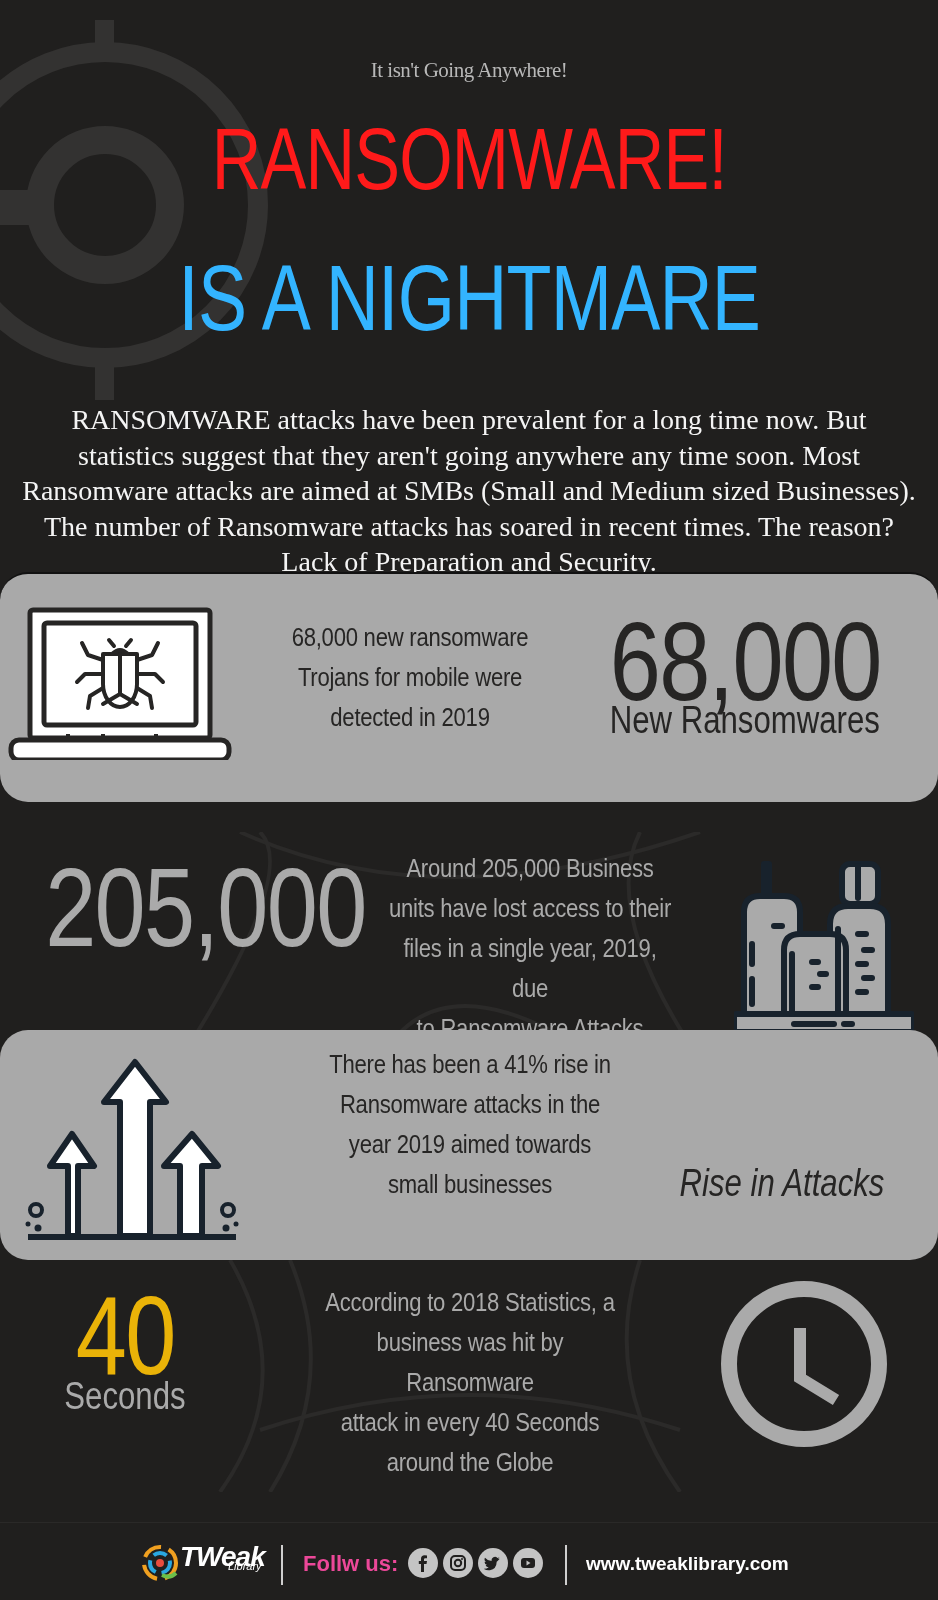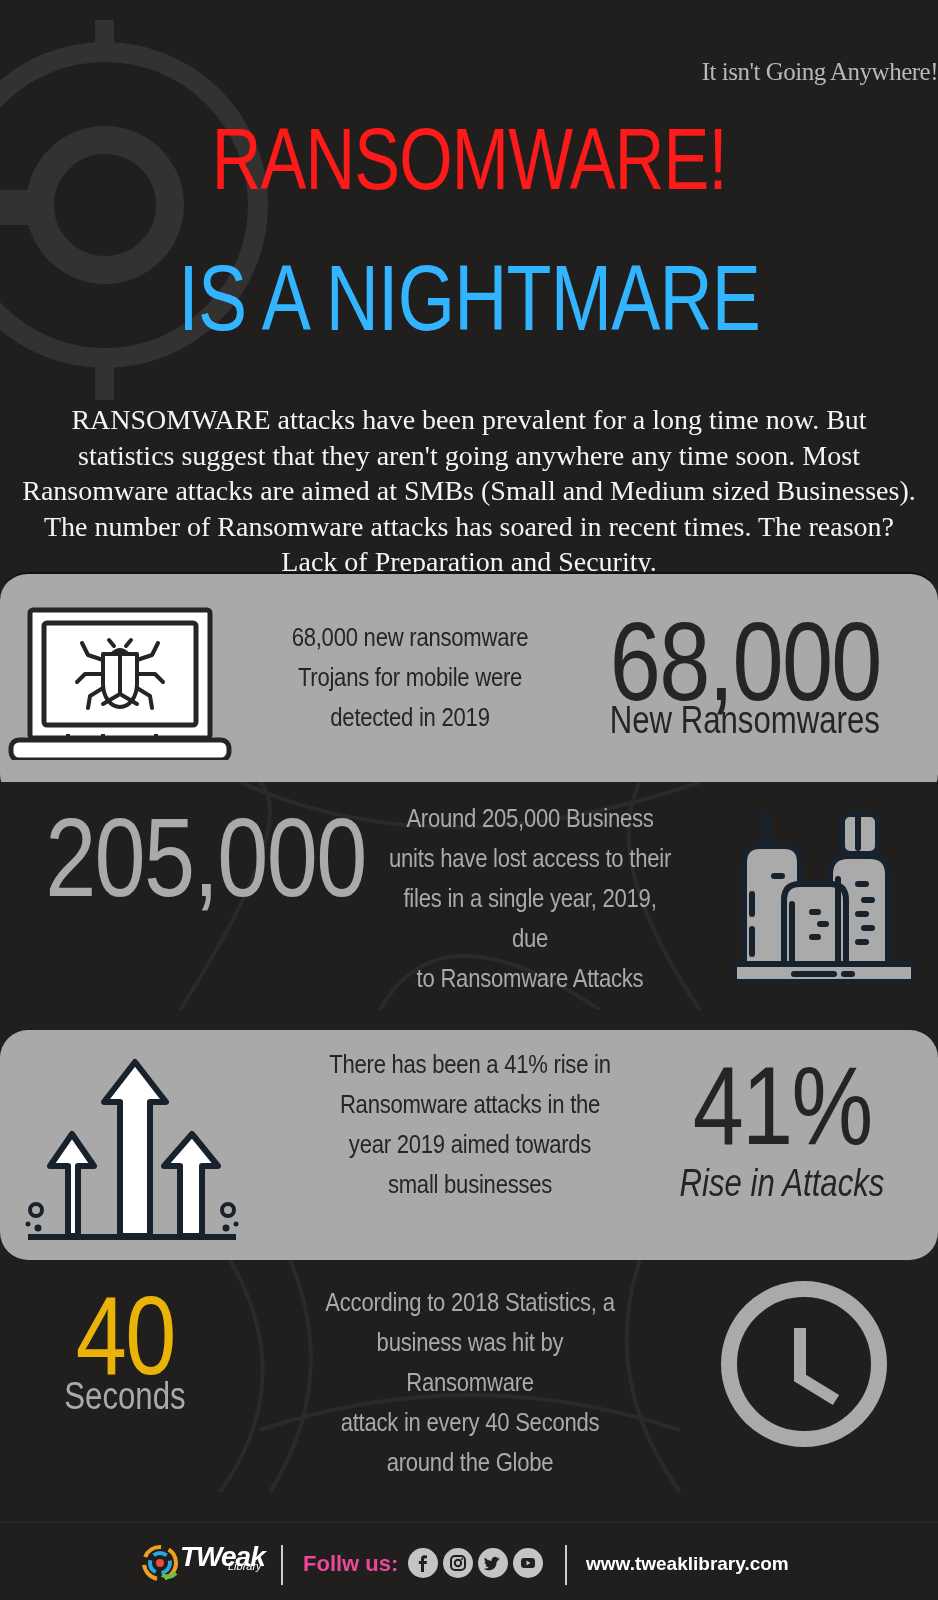--- a/index.html
+++ b/index.html
@@ -4,35 +4,35 @@
 <style>
   * { box-sizing: border-box; margin: 0; padding: 0; }
   html, body { width: 938px; height: 1600px; background: #201f1e; overflow: hidden; }
   body { position: relative; font-family: "Liberation Sans", sans-serif; }
 
   .cond { font-family: "Liberation Sans Narrow", "Liberation Sans", sans-serif; }
 
   
   .hero { position: absolute; left: 0; top: 0; width: 938px; height: 572px; background: #201f1e; overflow: hidden; }
   .hero-target { position: absolute; left: 0; top: 0; }
-  .subtitle { position: absolute; top: 58px; width: 100%; text-align: right;
-    font-family: "Liberation Serif", serif; font-size: 25px; color: #b8b8b8; letter-spacing: -0.5px; }
+  .subtitle { position: absolute; top: 58px; width: 100%; text-align: center;
+    font-family: "Liberation Serif", serif; font-size: 21px; color: #b8b8b8; letter-spacing: -0.5px; }
   .title-red { position: absolute; top: 108px; width: 100%; text-align: center;
     font-size: 88px; color: #ff1a1a; letter-spacing: -1px; transform: scaleX(0.78); transform-origin: 470px 0; font-weight: 400; }
   .title-blue { position: absolute; top: 246px; width: 100%; text-align: center;
     font-size: 92px; color: #33b4ff; letter-spacing: -1px; transform: scaleX(0.8); transform-origin: 470px 0; font-weight: 400; }
   .intro { position: absolute; top: 402px; left: 20px; width: 898px; text-align: center;
     font-family: "Liberation Serif", serif; font-size: 28px; line-height: 35.5px; color: #f4f4f4; }
 
   
   .sec { position: absolute; left: 0; width: 938px; overflow: hidden; }
   .light { background: #a9a9a9; color: #262524; border-radius: 28px; }
   .dark { background: #201f1e; color: #aaaaaa; }
   .s1 { top: 572px; height: 230px; border-top: 2px solid #111; }
-  .s2 { top: 782px; height: 277px; }
+  .s2 { top: 832px; height: 277px; }
   .s3 { top: 1030px; height: 230px; }
   .s4 { top: 1260px; height: 232px; }
 
   .desc { position: absolute; text-align: center; font-size: 26px; line-height: 40px; letter-spacing: -0.3px; }
   .desc span { display: block; transform: scaleX(0.85); }
   .big { position: absolute; text-align: center; font-size: 112px; line-height: 112px; letter-spacing: -2px; }
   .big span, .cap span { display: inline-block; transform: scaleX(0.82); }
   .cap { position: absolute; text-align: center; font-size: 38px; line-height: 40px; }
 
   .web-bg { position: absolute; left: 0; top: 0; pointer-events: none; }
@@ -157,21 +157,20 @@
       <circle cx="204" cy="180" r="3.5"></circle>
       <circle cx="214" cy="176" r="2.5"></circle>
     </g>
   </svg>
   <div class="desc cond" style="left:300px;top:14px;width:340px;">
     <span>There has been a 41% rise in</span>
     <span>Ransomware attacks in the</span>
     <span>year 2019 aimed towards</span>
     <span>small businesses</span>
   </div>
-  <div class="big cond" style="left:632px;top:20px;width:300px;"><span>41%</span></div>
   <div class="cap cond" style="left:632px;top:133px;width:300px;font-style:italic;"><span>Rise in Attacks</span></div>
 </section>
 
 <section class="sec dark s4">
   <svg class="web-bg" width="938" height="232" viewBox="0 0 938 232">
     <g fill="none" stroke="#2b2a29" stroke-width="4">
       <path d="M230 0 Q300 120 220 232"></path>
       <path d="M290 0 Q340 120 270 232"></path>
       <path d="M260 170 Q470 100 680 170"></path>
       <path d="M640 0 Q600 120 680 232"></path>

